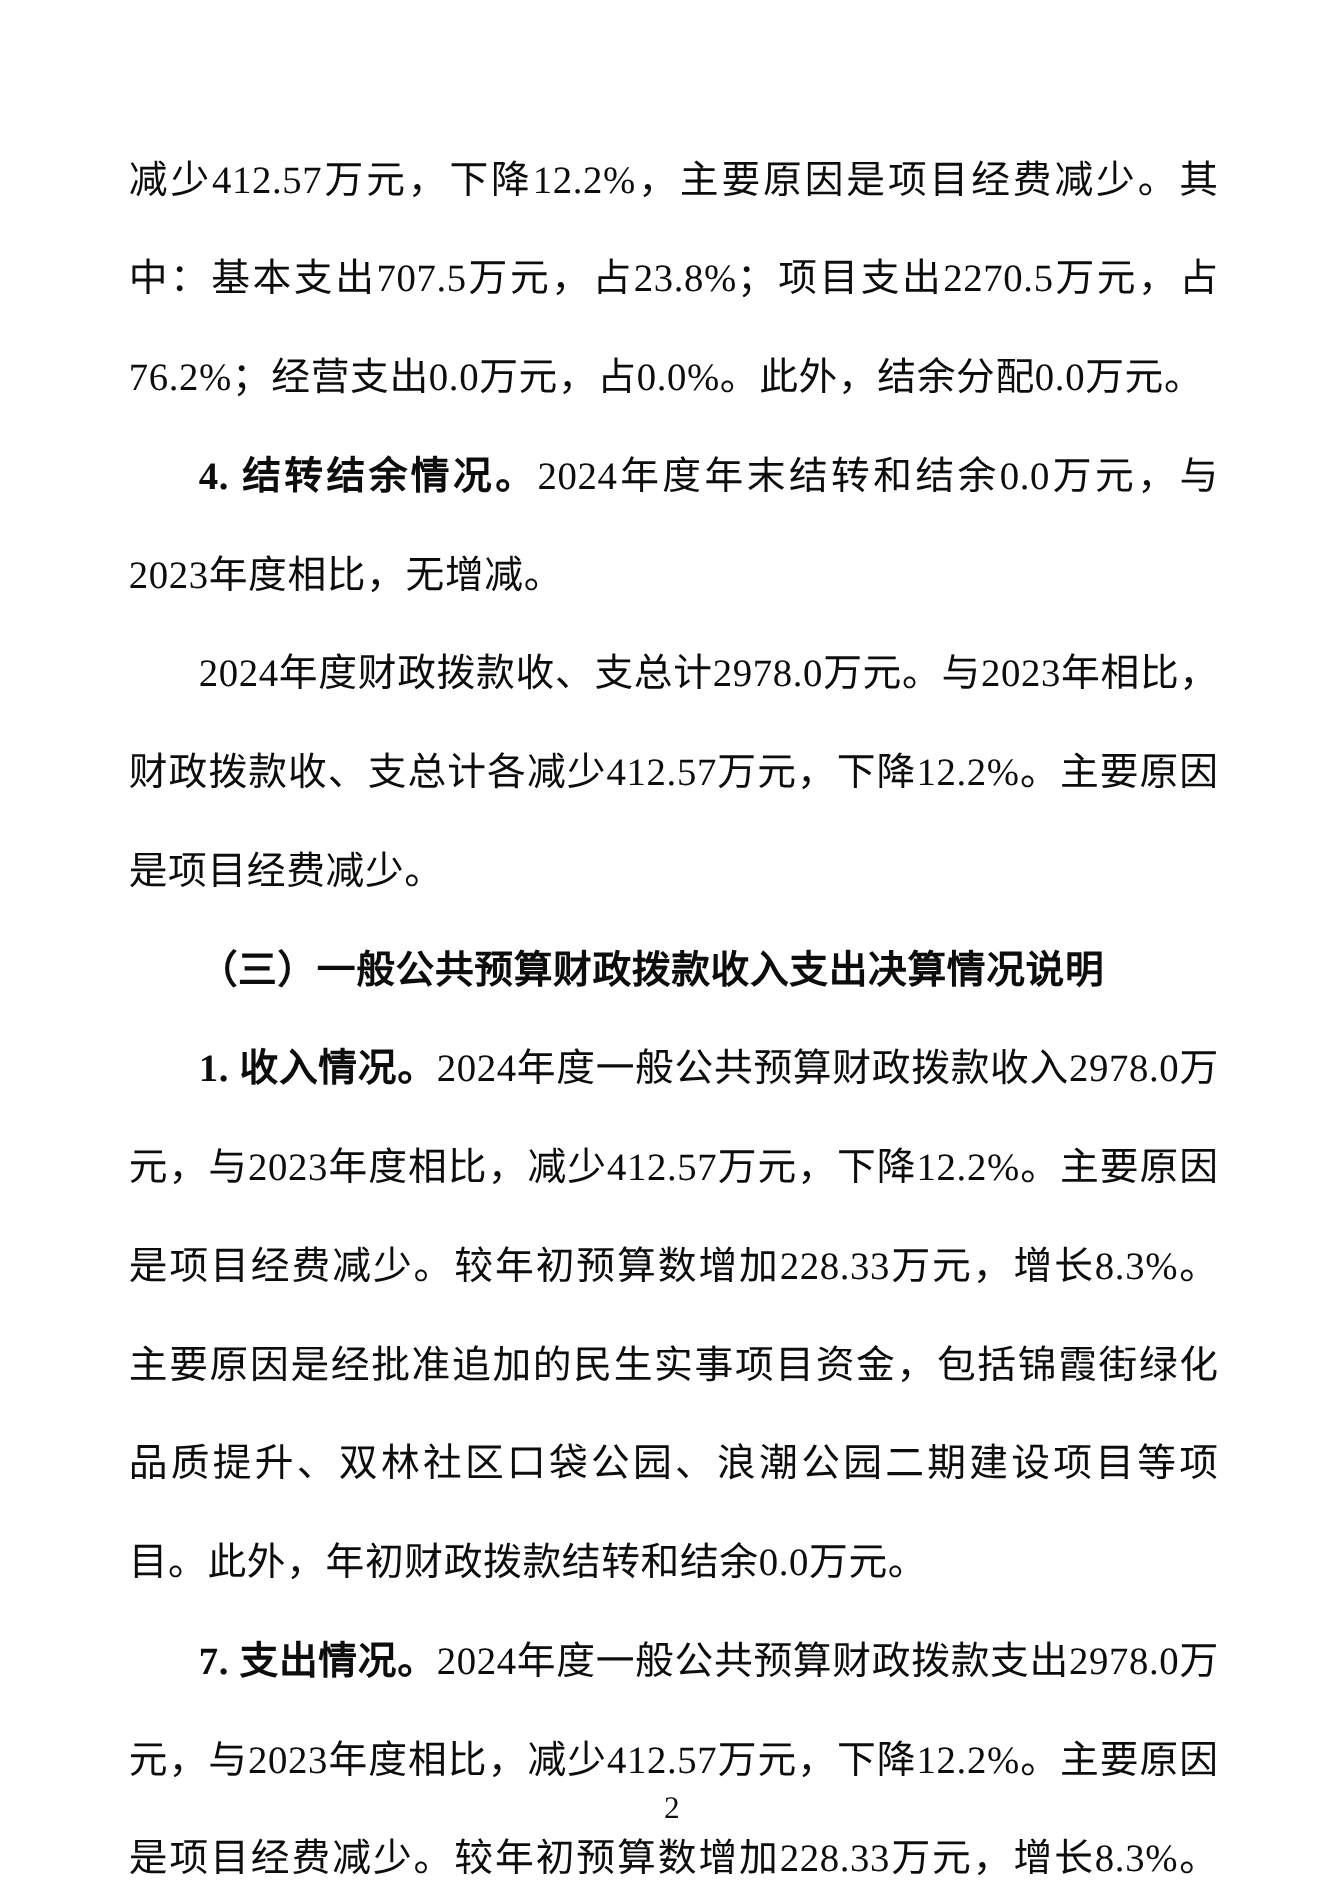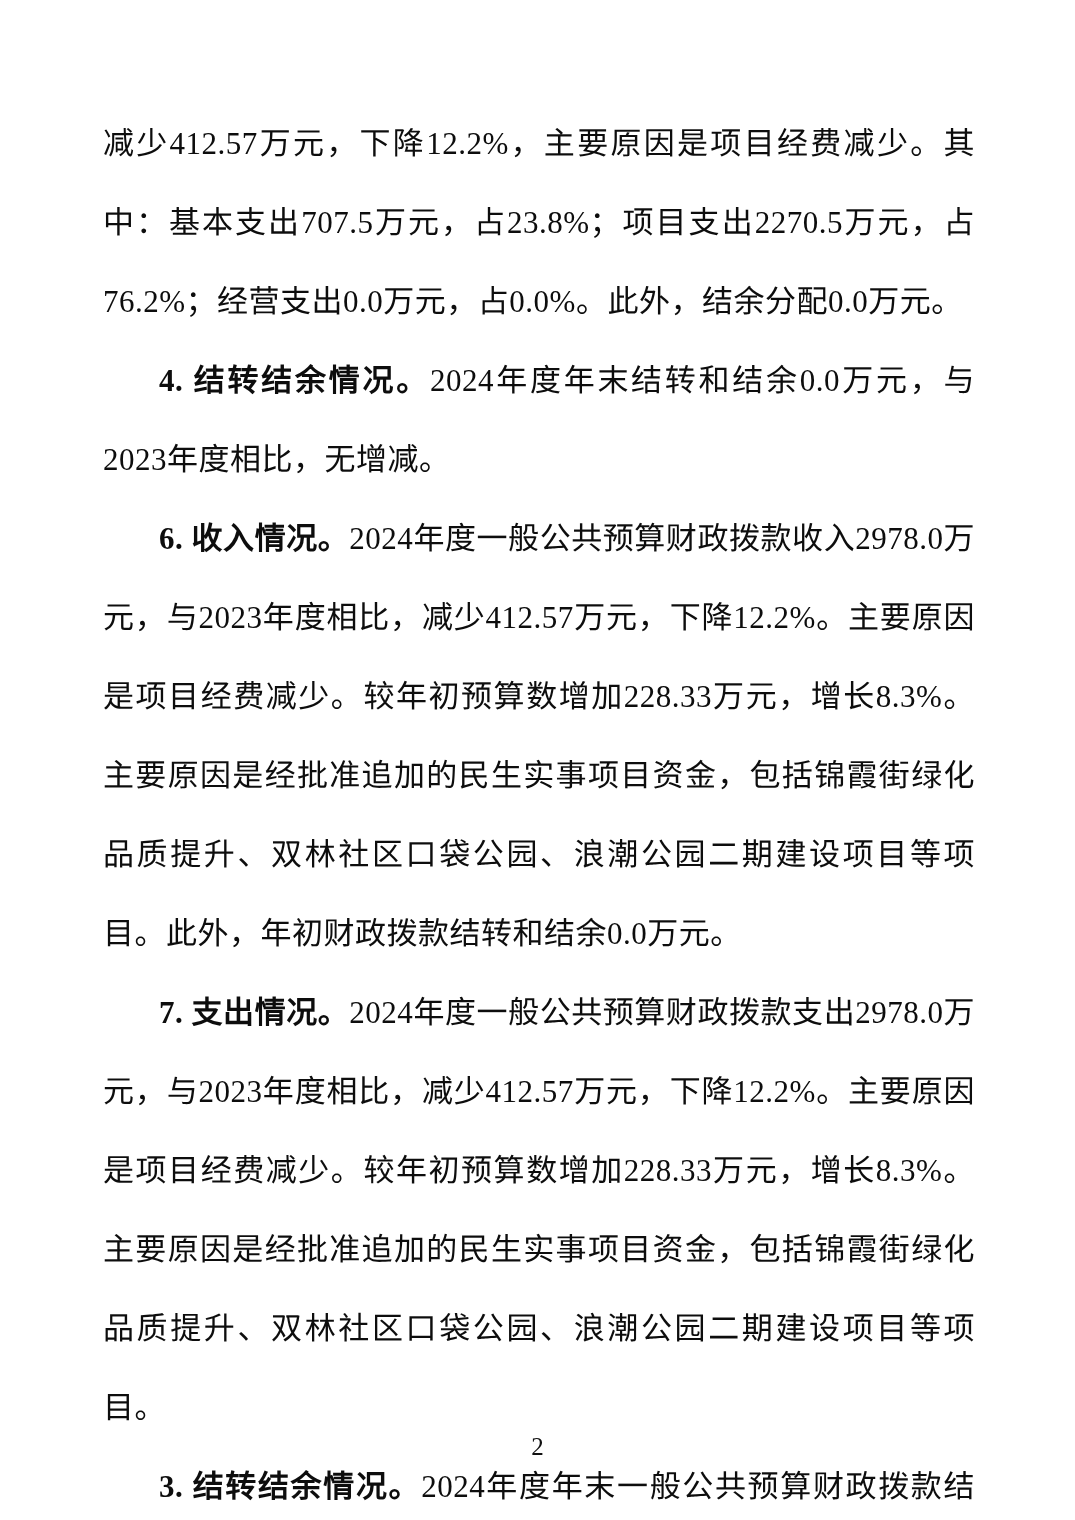--- a/index.html
+++ b/index.html
@@ -54,23 +54,25 @@
 <body>
 
 <div class="page">
   <div class="content">
 
     <p class="no-indent"><span>减少412.57万元，下降12.2%，主要原因是项目经费减少。其中：基本支出707.5万元，占23.8%；项目支出2270.5万元，占76.2%；经营支出0.0万元，占0.0%。此外，结余分配0.0万元。</span></p>
 
     <p><span class="lead">4. 结转结余情况。</span><span>2024年度年末结转和结余0.0万元，与2023年度相比，无增减。</span></p>
 
 
+    <p><span>2024年度财政拨款收、支总计2978.0万元。与2023年相比，财政拨款收、支总计各减少412.57万元，下降12.2%。主要原因是项目经费减少。</span></p>
 
+    <p><span class="heading">（三）一般公共预算财政拨款收入支出决算情况说明</span></p>
 
-    <p><span class="lead">6. 收入情况。</span><span>2024年度一般公共预算财政拨款收入2978.0万元，与2023年度相比，减少412.57万元，下降12.2%。主要原因是项目经费减少。较年初预算数增加228.33万元，增长8.3%。主要原因是经批准追加的民生实事项目资金，包括锦霞街绿化品质提升、双林社区口袋公园、浪潮公园二期建设项目等项目。此外，年初财政拨款结转和结余0.0万元。</span></p>
+    <p><span class="lead">1. 收入情况。</span><span>2024年度一般公共预算财政拨款收入2978.0万元，与2023年度相比，减少412.57万元，下降12.2%。主要原因是项目经费减少。较年初预算数增加228.33万元，增长8.3%。主要原因是经批准追加的民生实事项目资金，包括锦霞街绿化品质提升、双林社区口袋公园、浪潮公园二期建设项目等项目。此外，年初财政拨款结转和结余0.0万元。</span></p>
 
     <p><span class="lead">7. 支出情况。</span><span>2024年度一般公共预算财政拨款支出2978.0万元，与2023年度相比，减少412.57万元，下降12.2%。主要原因是项目经费减少。较年初预算数增加228.33万元，增长8.3%。主要原因是经批准追加的民生实事项目资金，包括锦霞街绿化品质提升、双林社区口袋公园、浪潮公园二期建设项目等项目。</span></p>
 
     <p><span class="lead">3. 结转结余情况。</span><span>2024年度年末一般公共预算财政拨款结转和结</span></p>
 
   </div>
 
   <div class="page-footer">2</div>
 </div>
 

